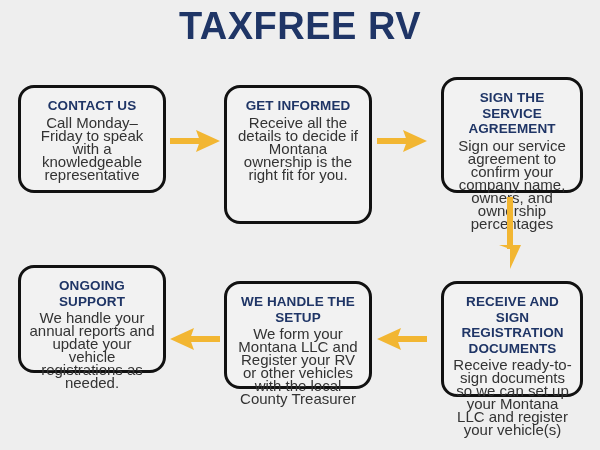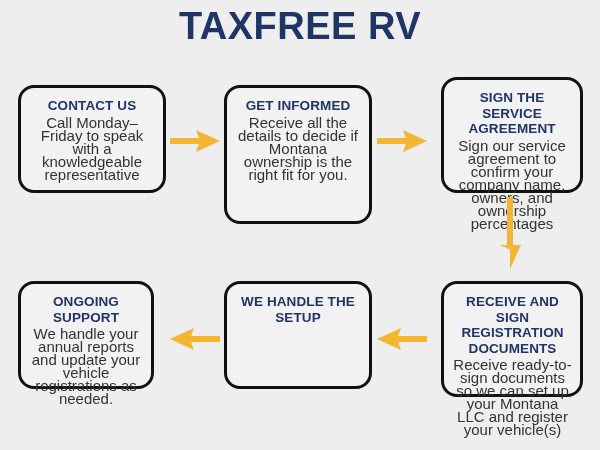--- a/index.html
+++ b/index.html
@@ -61,21 +61,21 @@
     font-size: 15px;
     line-height: 13px;
   }
 
   
   #box-contact-us       { left: 18px;  top: 85px;  width: 148px; height: 108px; }
   #box-get-informed     { left: 224px; top: 85px;  width: 148px; height: 139px; }
   #box-sign-agreement   { left: 441px; top: 77px;  width: 142px; height: 116px; }
   #box-receive-sign     { left: 441px; top: 281px; width: 142px; height: 116px; padding-left: 9px; }
   #box-we-handle-setup  { left: 224px; top: 281px; width: 148px; height: 108px; }
-  #box-ongoing-support  { left: 18px;  top: 281px; width: 136px; height: 108px; align-items: center; }
+  #box-ongoing-support  { left: 18px;  top: 265px; width: 148px; height: 108px; align-items: center; }
 
   
   .arrow {
     position: absolute;
   }
   .arrow svg { display: block; }
 
   #arrow-contact-to-informed  { left: 170px; top: 128px; }
   #arrow-informed-to-sign     { left: 377px; top: 128px; }
   #arrow-sign-to-receive      { left: 497px; top: 197px; }
@@ -104,20 +104,21 @@
     <div class="step-desc">Sign our service agreement to confirm your company name, owners, and ownership percentages</div>
   </div>
 
   <div class="step-box" id="box-receive-sign">
     <div class="step-title">RECEIVE AND SIGN REGISTRATION DOCUMENTS</div>
     <div class="step-desc">Receive ready-to-sign documents so we can set up your Montana LLC and register your vehicle(s)</div>
   </div>
 
   <div class="step-box" id="box-we-handle-setup">
     <div class="step-title">WE HANDLE THE SETUP</div>
+    <div class="step-desc">We form your Montana LLC and Register your RV or other vehicles with the local County Treasurer</div>
   </div>
 
   <div class="step-box" id="box-ongoing-support">
     <div class="step-title">ONGOING SUPPORT</div>
     <div class="step-desc">We handle your annual reports and update your vehicle registrations as needed.</div>
   </div>
 
   <div class="arrow" id="arrow-contact-to-informed">
     <svg width="50" height="26" viewBox="0 0 50 26">
       <rect x="0" y="10" width="30" height="6" fill="#f2b632"></rect>

